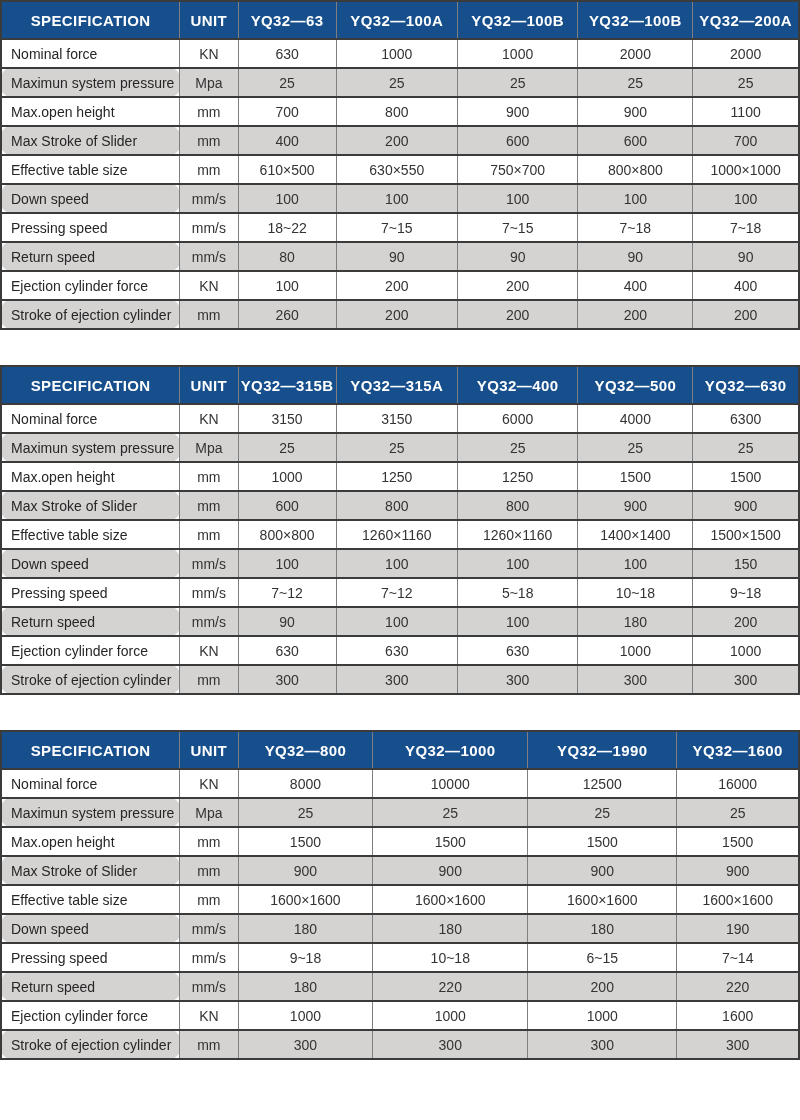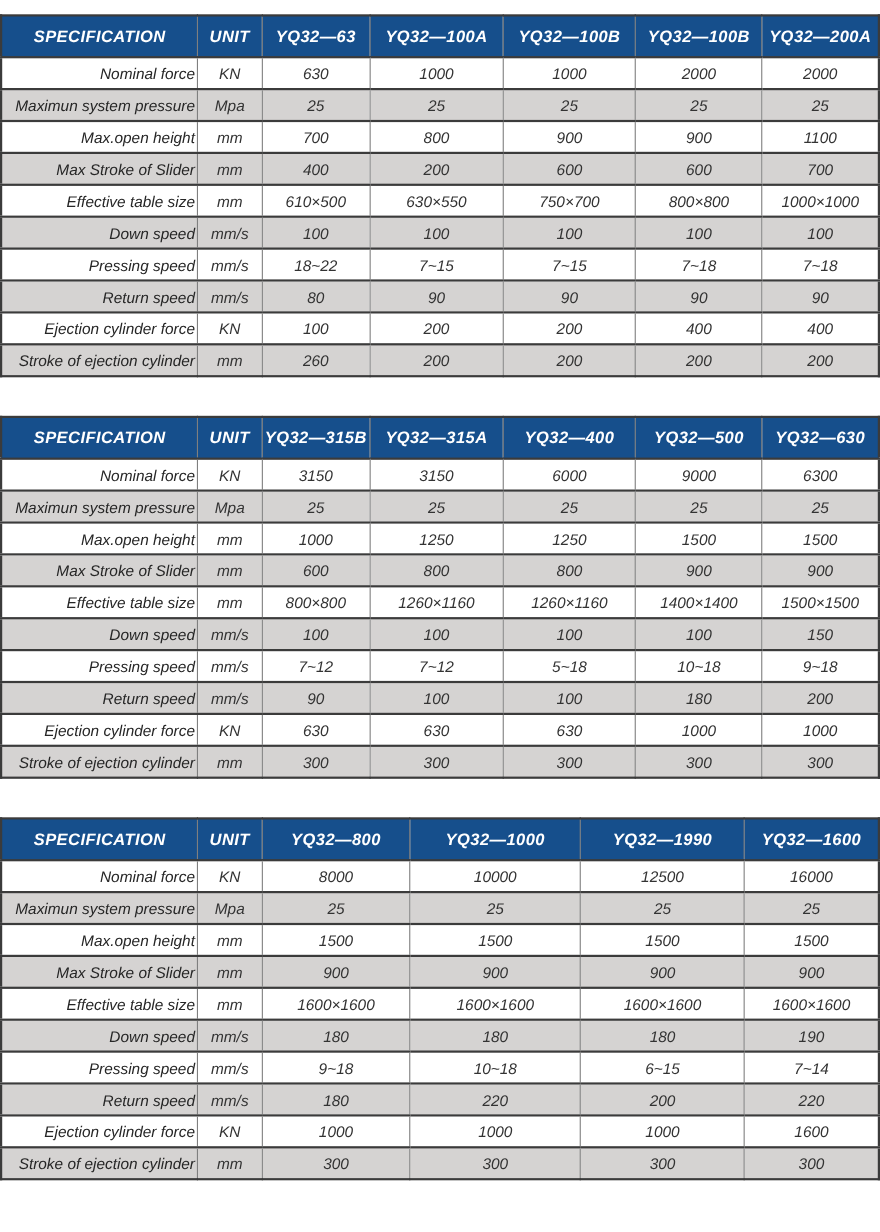--- a/index.html
+++ b/index.html
@@ -2,21 +2,21 @@
 <html style="--header-bg: #164f8c; --header-text: #ffffff; --row-alt-bg: #d5d3d2; --border-dark: #3b3b3b; --border-light: #7f7f7f; --cell-text: #333333; --label-text: #262626;"><head>
 <meta charset="utf-8">
 <style>
   * { box-sizing: border-box; }
   html, body {
     margin: 0; padding: 0;
     background: #ffffff;
     font-family: "Liberation Sans", sans-serif;
   }
   body { width: 800px; }
-  .page { padding-top: 13px; font-style: italic; }
+  .page { padding-top: 0; }
 
   table.spec-table {
     width: 100%;
     border-collapse: collapse;
     table-layout: fixed;
     margin: 0 0 35px 0;
     border: 2px solid var(--border-dark, #3b3b3b);
   }
   table.spec-table:last-of-type { margin-bottom: 7px; }
 
@@ -42,23 +42,24 @@
     vertical-align: middle;
     border-left: 1px solid var(--border-light, #7f7f7f);
     border-top: 2px solid var(--border-dark, #3b3b3b);
     background: #ffffff;
     padding: 0 2px;
     overflow: hidden;
     white-space: nowrap;
   }
   table.spec-table td:first-child { border-left: none; }
   table.spec-table td.label-cell {
-    text-align: right;
+    text-align: left;
     padding-left: 9px;
     color: var(--label-text, #262626);
+    border-radius: 10px;
   }
   table.spec-table tr.alt td { background: var(--row-alt-bg, #d5d3d2); }
 </style>
 </head>
 <body>
 
 <div class="page" id="tables-root">
     <table class="spec-table">
       <colgroup>
         <col style="width: 22.4%;">
@@ -194,21 +195,21 @@
           <th>YQ32—630</th>
         </tr>
       </thead>
       <tbody>
         <tr>
           <td class="label-cell">Nominal force</td>
           <td>KN</td>
           <td>3150</td>
           <td>3150</td>
           <td>6000</td>
-          <td>9000</td>
+          <td>4000</td>
           <td>6300</td>
         </tr>
         <tr class="alt">
           <td class="label-cell">Maximun system pressure</td>
           <td>Mpa</td>
           <td>25</td>
           <td>25</td>
           <td>25</td>
           <td>25</td>
           <td>25</td>

